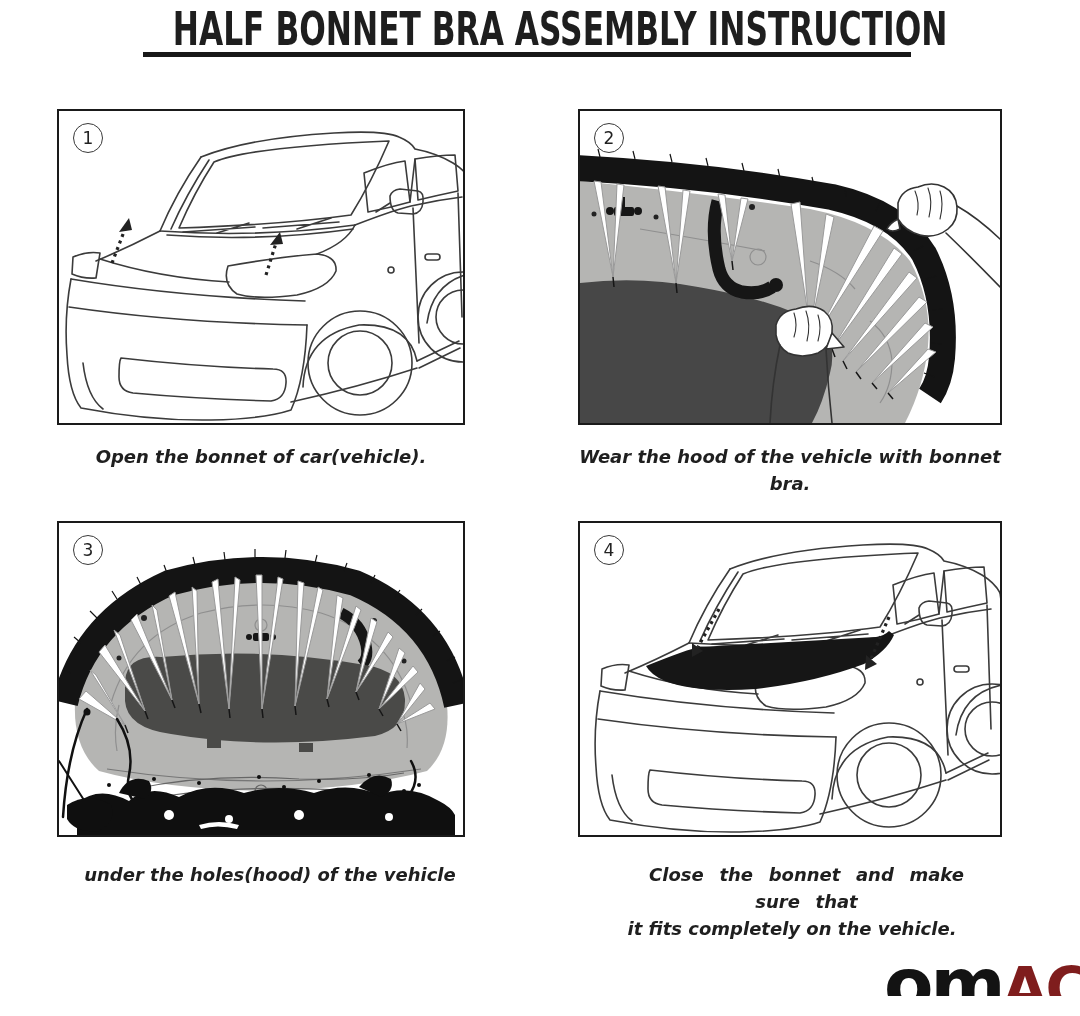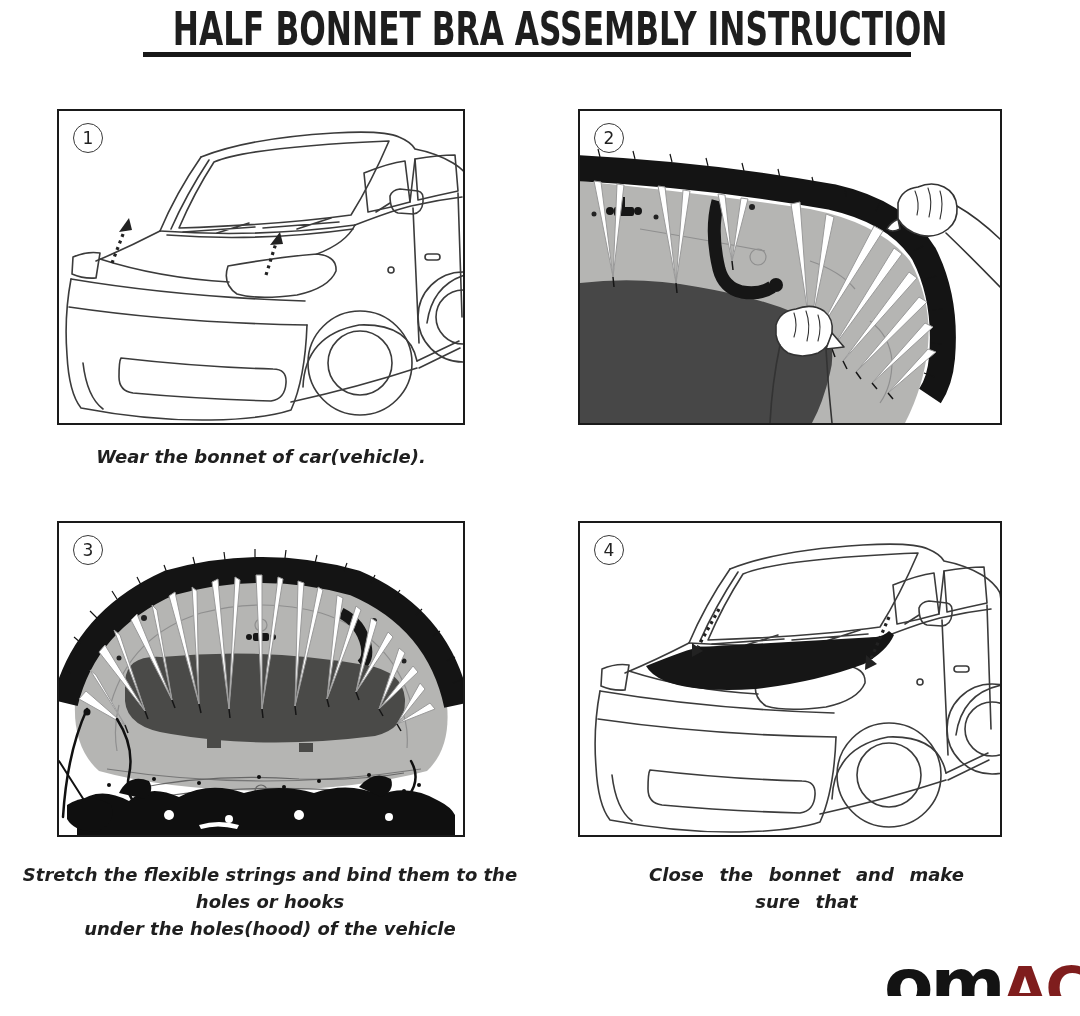--- a/index.html
+++ b/index.html
@@ -248,27 +248,28 @@
       <path d="M58,143 Q100,126 112,124 L288,114 Q296,113 301,108 L306,112 Q299,128 276,141 Q228,159 168,166 Q108,170 77,158 Q63,152 58,143 Z" fill="#161616" stroke="none"></path>
       <g stroke="#222" stroke-width="3.2" stroke-dasharray="3 4" fill="#222">
         <path d="M131,86 L110,124"></path>
         <polygon points="104,134 115,128 104,120" stroke="none"></polygon>
         <path d="M301,94 L283,136"></path>
         <polygon points="277,147 289,141 278,132" stroke="none"></polygon>
       </g>
     </svg>
   </div>
 
-  <div class="caption c1">Wear the bonnet of car(vehicle).</div>
+  <div class="caption c1">Open the bonnet of car(vehicle).</div>
+  <div class="caption c2">Wear the hood of the vehicle with bonnet bra.</div>
   <div class="caption c3">
-    <span class="cap-line">Stretch the flexible strings and bind them to the holes or hooks</span>
     <span class="cap-line">under the holes(hood) of the vehicle</span>
   </div>
   <div class="caption c4">
     <span class="cap-line spread">Close the bonnet and make sure that</span>
+    <span class="cap-line">it fits completely on the vehicle.</span>
   </div>
 
   <div class="logo">
     <span class="logo-black">om</span>
     <span class="logo-red">AC</span>
   </div>
 
 </div>
 
 </body></html>

